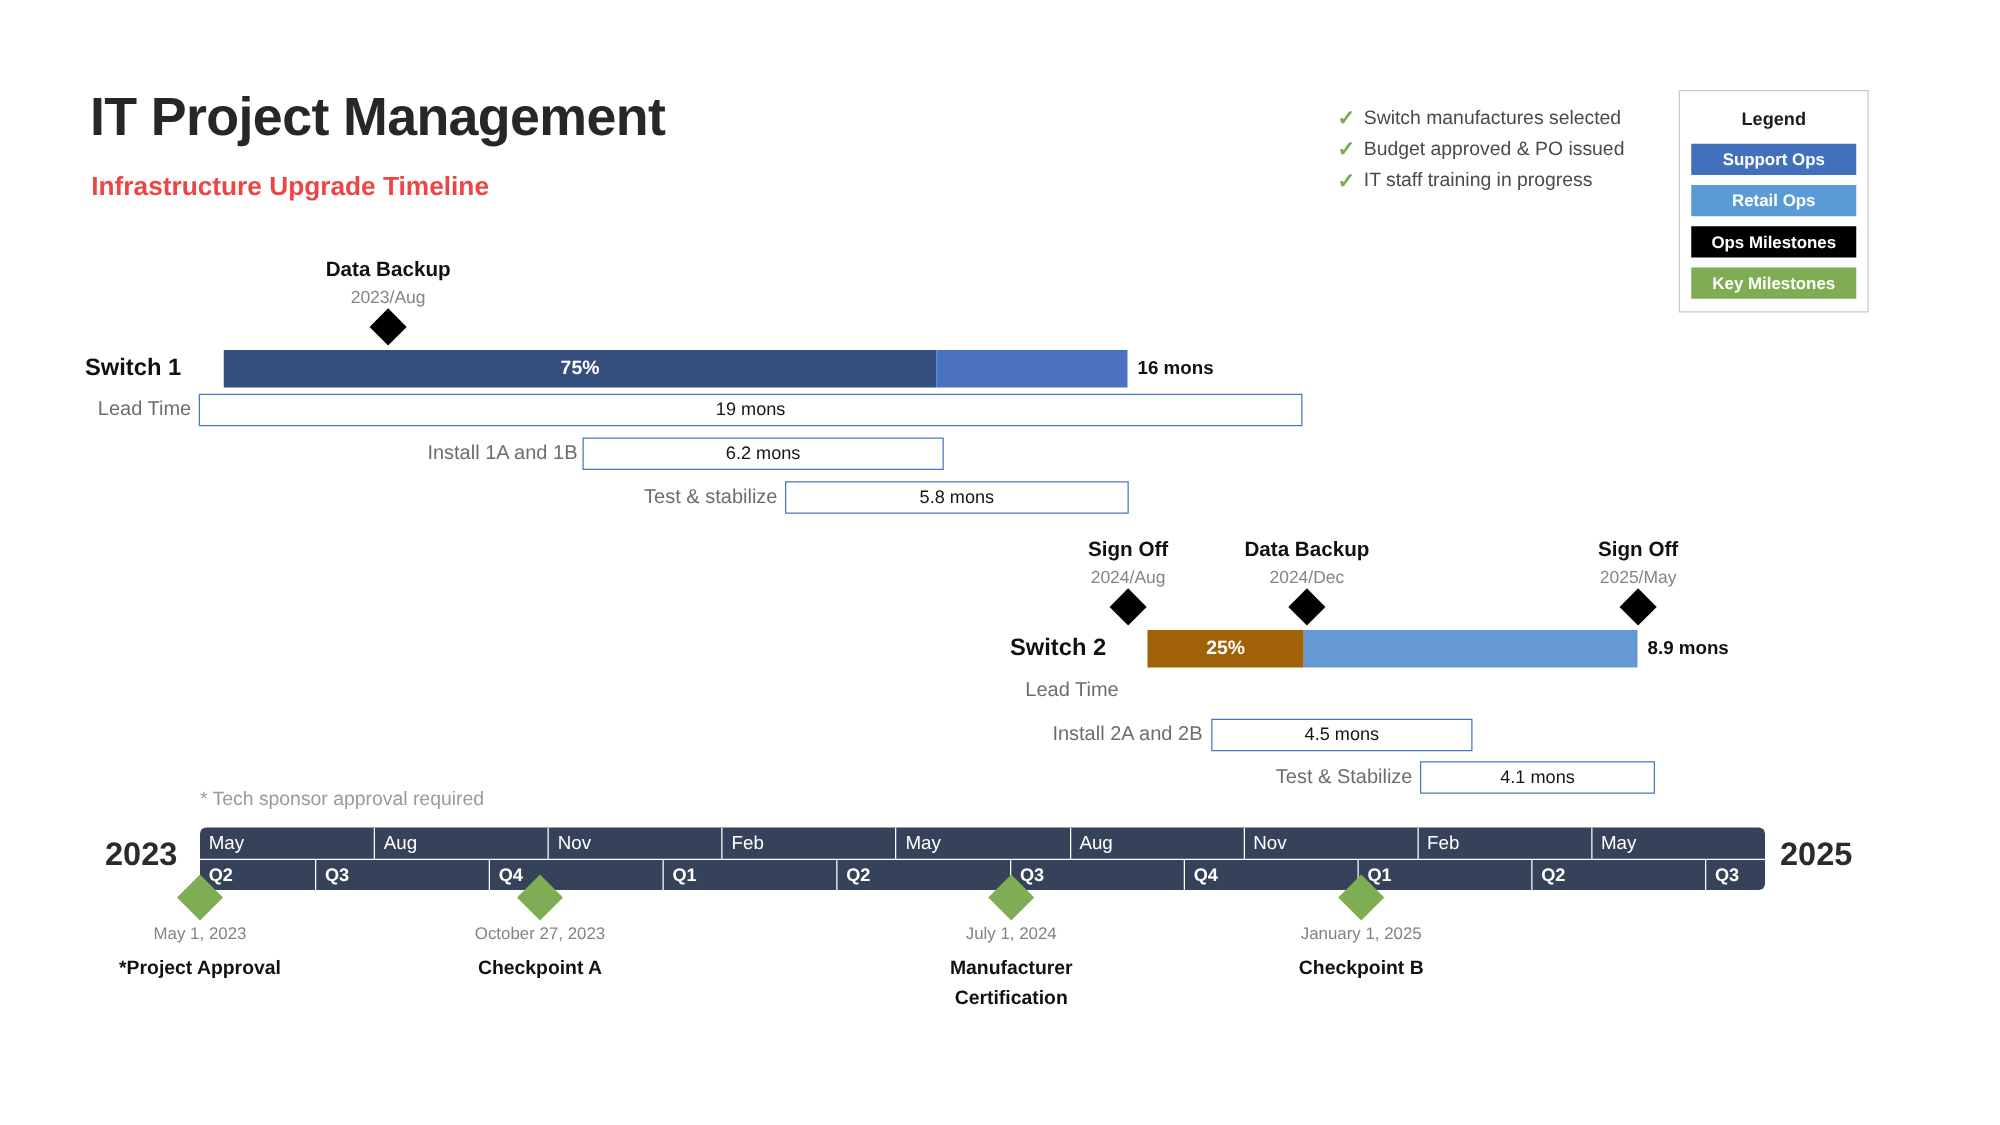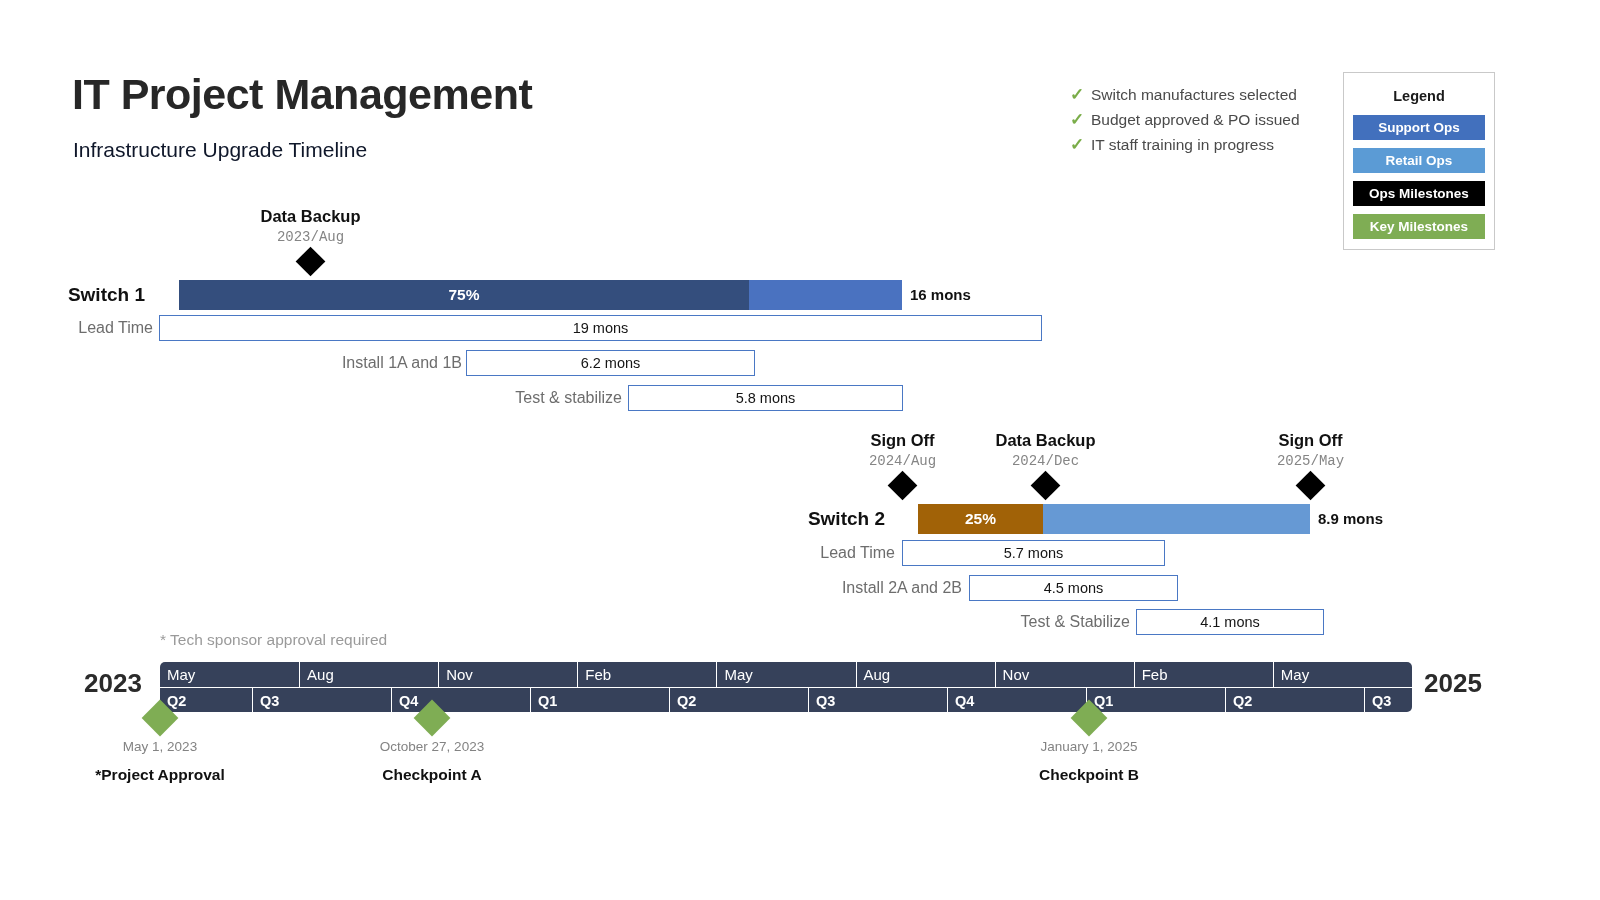--- a/index.html
+++ b/index.html
@@ -14,21 +14,21 @@
   .canvas{position:absolute;left:0;top:0;width:1600px;height:900px;}
 
   
   .title{
     position:absolute;left:72px;top:72px;
     font-size:43px;font-weight:700;letter-spacing:-0.5px;
     color:#272727;line-height:1.05;
   }
   .subtitle{
     position:absolute;left:73px;top:138px;
-    font-size:21px;color:#0f172a;font-weight:400;
+    font-size:21px;color:#ef4444;font-weight:700;
   }
 
   
   .checklist{position:absolute;left:1070px;top:85px;width:270px;}
   .check-row{display:flex;align-items:flex-start;height:23px;margin-bottom:2px;}
   .check-mark{
     color:#7aad49;font-size:17px;line-height:20px;width:21px;
     flex:0 0 21px;font-weight:700;
   }
   .check-text{font-size:15.5px;color:#4a4a4a;line-height:20px;white-space:nowrap;}
@@ -68,21 +68,21 @@
     font-size:14.5px;color:#151515;box-sizing:border-box;
   }
   .bar-duration{
     position:absolute;font-size:15px;font-weight:700;color:#111111;
     white-space:nowrap;line-height:30px;
   }
 
   
   .ms{position:absolute;text-align:center;}
   .ms-name{font-size:16.5px;font-weight:700;color:#111111;white-space:nowrap;}
-  .ms-date{font-size:14px;color:#858585;white-space:nowrap;margin-top:3px;font-family:Liberation Mono, monospace;}
+  .ms-date{font-size:14px;color:#858585;white-space:nowrap;margin-top:3px;}
   .diamond-black{
     width:21px;height:21px;background:#000000;
     transform:rotate(45deg);margin:6px auto 0 auto;
   }
 
   
   .axis{
     position:absolute;left:160px;top:662px;width:1252px;height:50px;
     background:#36415a;border-radius:5px;overflow:hidden;
   }
@@ -199,21 +199,20 @@
 
   <div class="row-label main" style="left:760px;top:504px;width:125px;">Switch 2</div>
 
   <div class="bar bar-main" style="left:902px;top:504px;width:408px;">
     <div class="bar-fill" style="width:125px;background:#a16207;">25%</div>
     <div class="bar-rest" style="flex:1;background:#6699d4;"></div>
   </div>
   <div class="bar-duration" style="left:1318px;top:504px;">8.9 mons</div>
 
   <div class="row-label" style="left:690px;top:540px;width:205px;">Lead Time</div>
-  <div class="bar bar-sub" style="left:902px;top:540px;width:263px;">5.7 mons</div>
 
   <div class="row-label" style="left:690px;top:575px;width:272px;">Install 2A and 2B</div>
   <div class="bar bar-sub" style="left:969px;top:575px;width:209px;">4.5 mons</div>
 
   <div class="row-label" style="left:830px;top:609px;width:300px;">Test &amp; Stabilize</div>
   <div class="bar bar-sub" style="left:1136px;top:609px;width:188px;">4.1 mons</div>
 
   <div class="note">* Tech sponsor approval required</div>
 
   <div class="year" style="left:84px;">2023</div>
@@ -250,20 +249,26 @@
     <div class="kms-date">May 1, 2023</div>
     <div class="kms-name">*Project Approval</div>
   </div>
 
   <div class="kms" style="left:332px;top:705px;width:200px;">
     <div class="diamond-green"></div>
     <div class="kms-date">October 27, 2023</div>
     <div class="kms-name">Checkpoint A</div>
   </div>
 
+  <div class="kms" style="left:709px;top:705px;width:200px;">
+    <div class="diamond-green"></div>
+    <div class="kms-date">July 1, 2024</div>
+    <div class="kms-name" style="white-space:pre-line;">Manufacturer
+Certification</div>
+  </div>
 
   <div class="kms" style="left:989px;top:705px;width:200px;">
     <div class="diamond-green"></div>
     <div class="kms-date">January 1, 2025</div>
     <div class="kms-name">Checkpoint B</div>
   </div>
 
 </div>
 
 </body></html>

